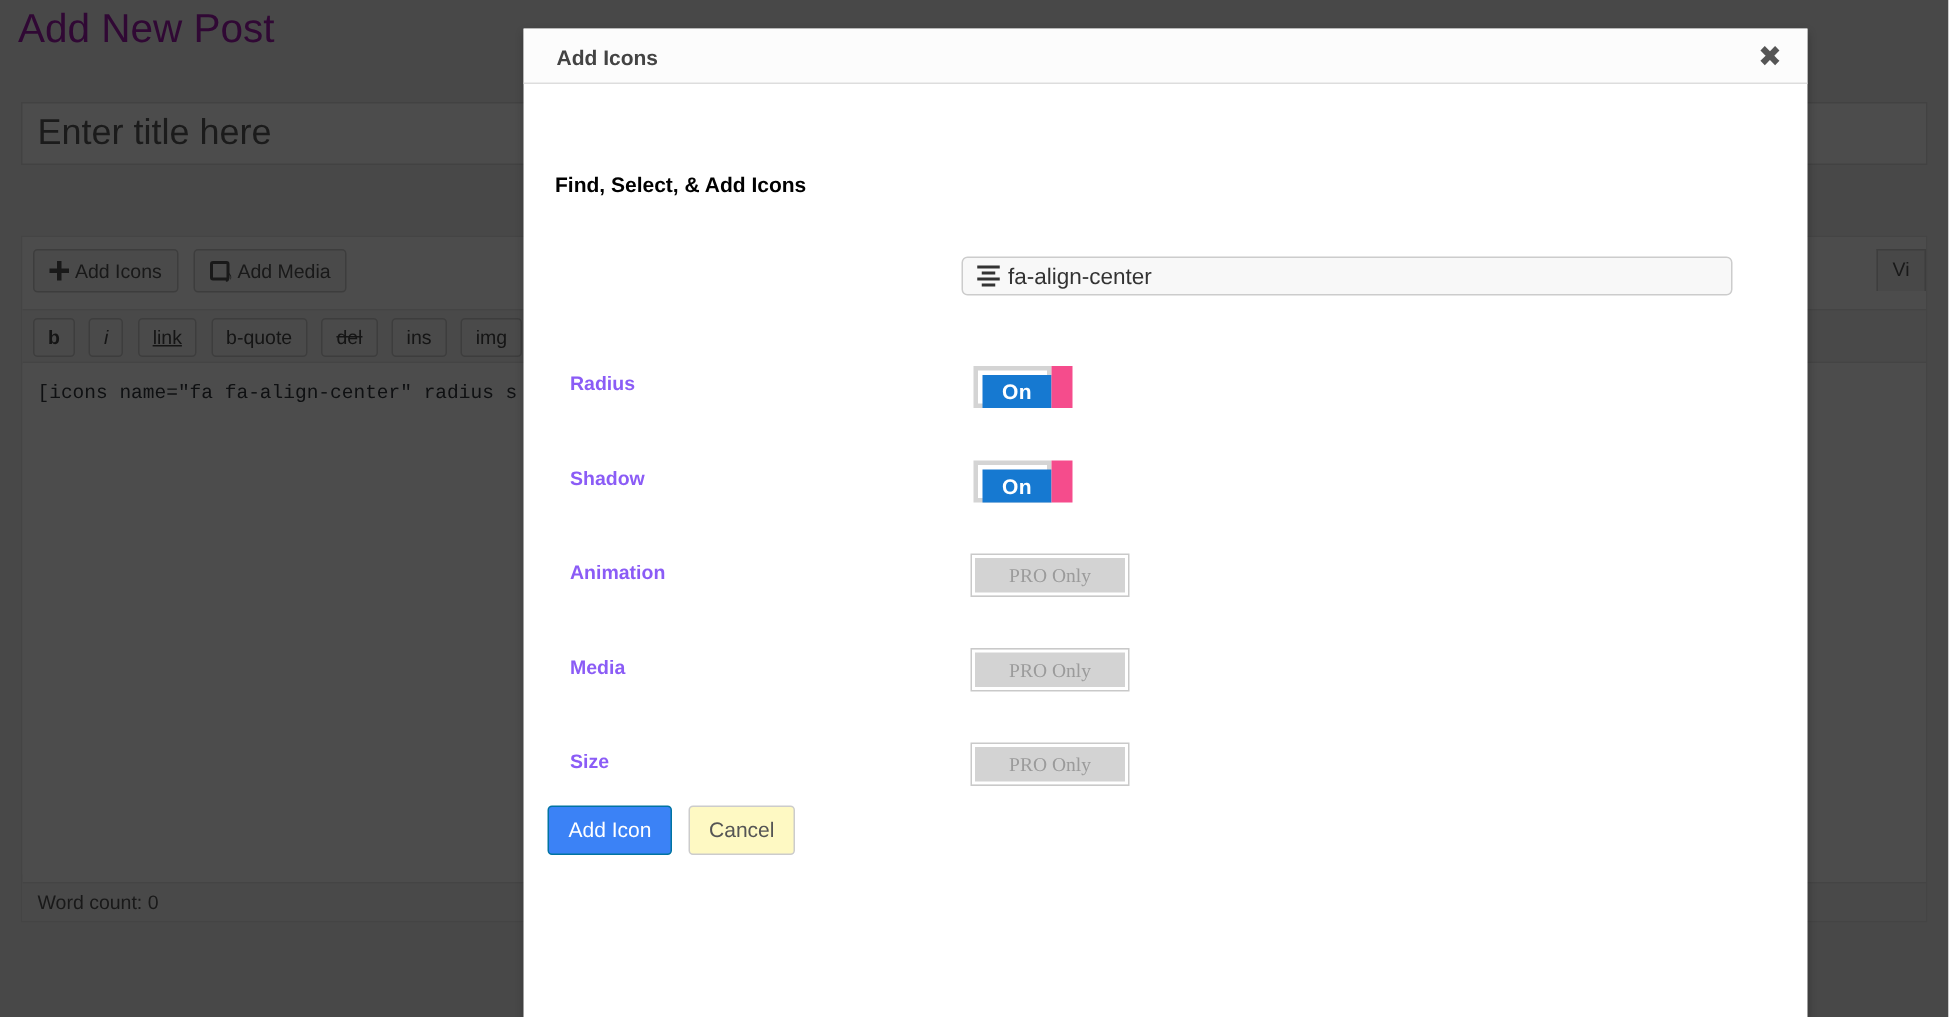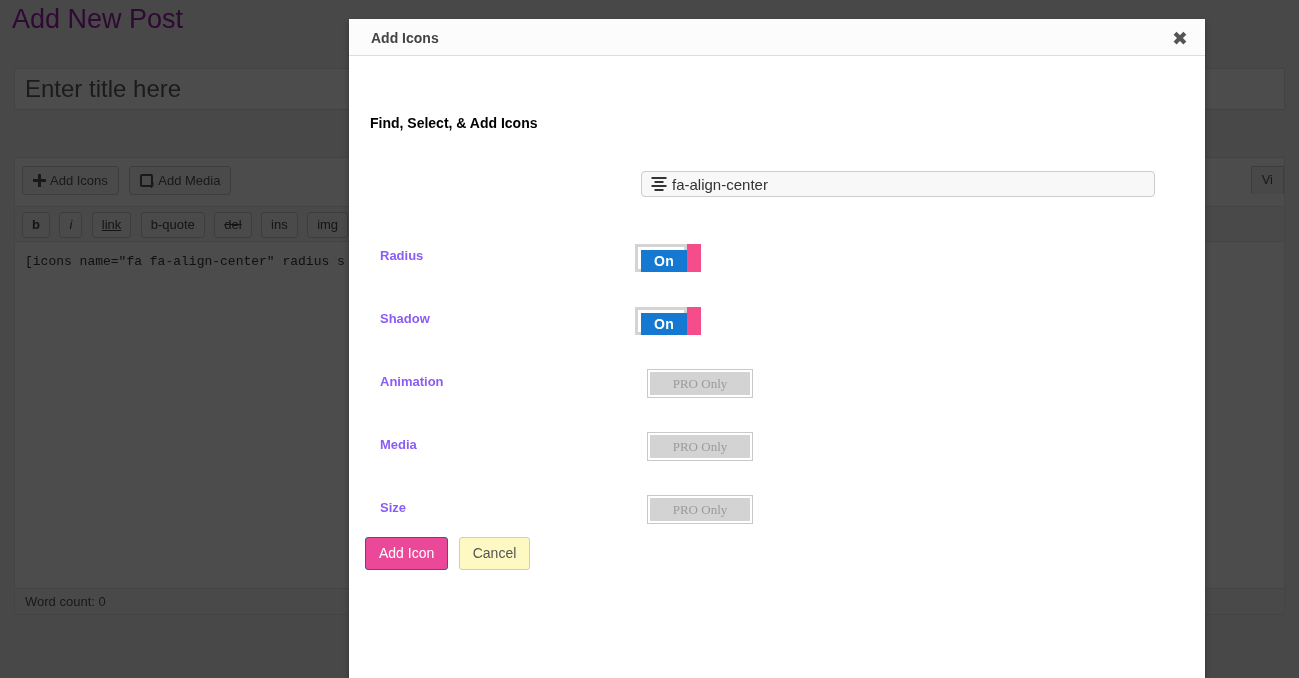--- a/index.html
+++ b/index.html
@@ -309,21 +309,21 @@
     top: 4px;
     font-size: 13px;
     font-weight: bold;
     color: #8b5cf6;
     white-space: nowrap;
   }
 
   
   .toggle {
     position: absolute;
-    left: 286px;
+    left: 300px;
     top: 0;
     width: 65px;
     height: 28px;
     cursor: pointer;
   }
   .toggle .frame {
     position: absolute;
     left: 0; top: 0;
     width: 52px;
     height: 28px;
@@ -381,21 +381,21 @@
     position: absolute;
     left: 16px;
     top: 481px;
   }
   #add-icon-btn {
     display: inline-block;
     height: 33px;
     box-sizing: border-box;
     padding: 0 13px;
     line-height: 31px;
-    background: #ec4899;
+    background: #3b82f6;
     border: 1px solid #0074a2;
     border-radius: 3px;
     color: #fff;
     font-size: 14px;
     font-family: "Liberation Sans", sans-serif;
     cursor: pointer;
     vertical-align: top;
   }
   #cancel-btn {
     display: inline-block;

